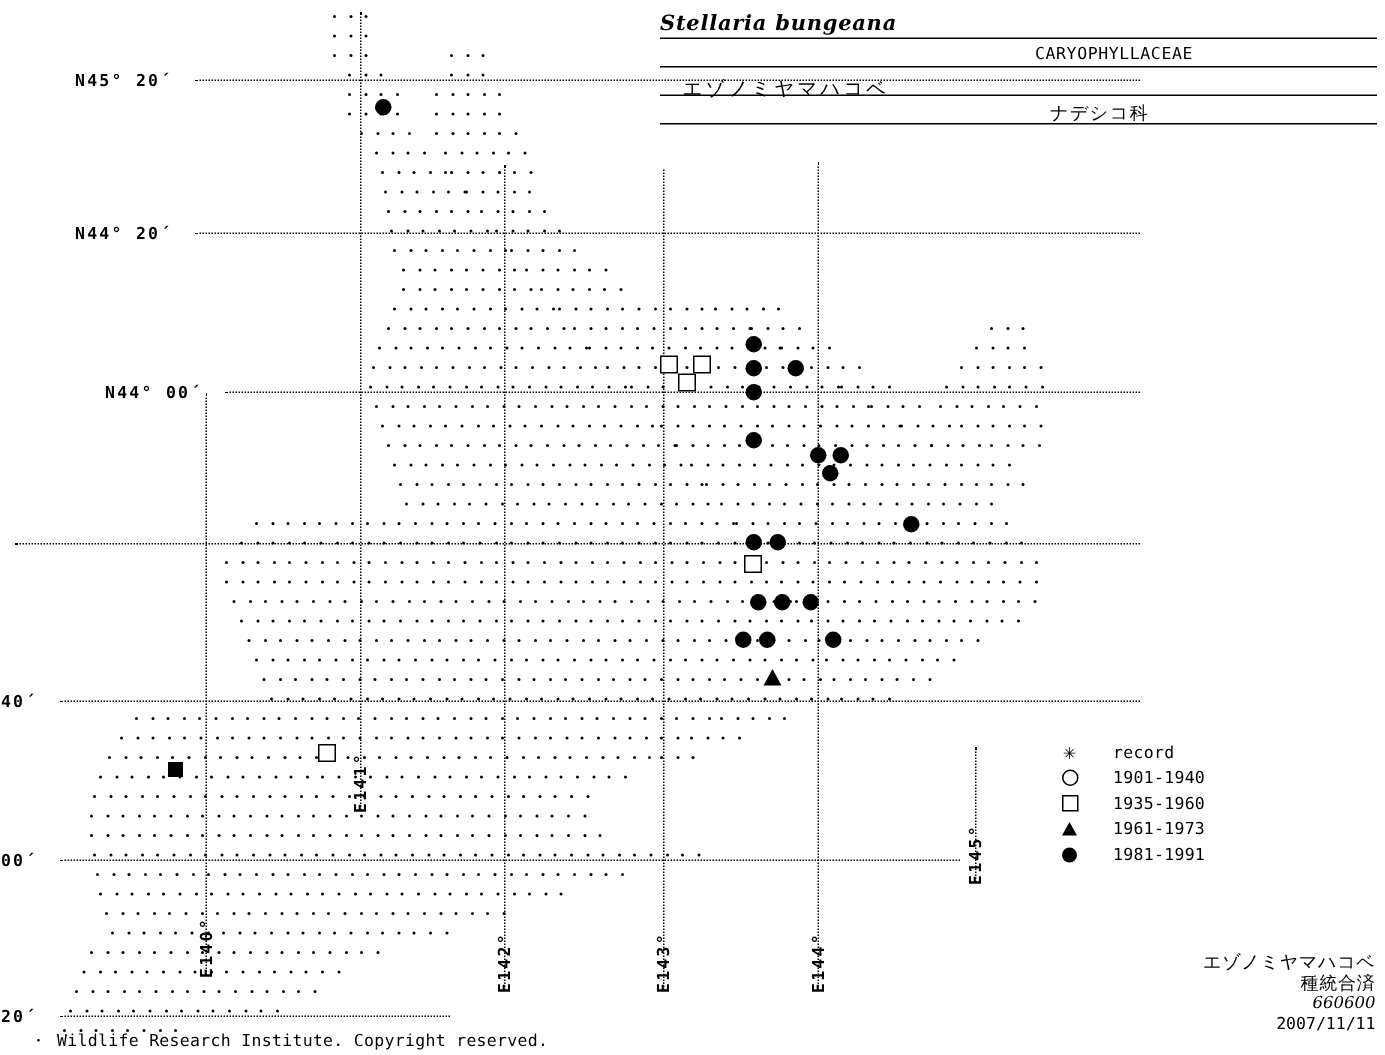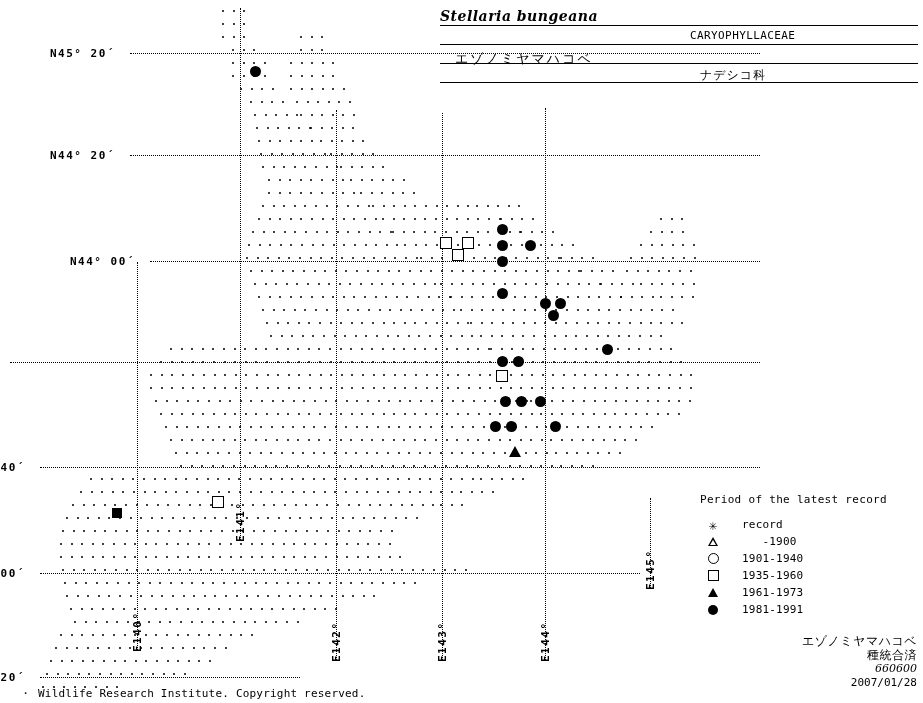--- a/index.html
+++ b/index.html
@@ -1800,33 +1800,26 @@
       <div class="sym sym-circle-filled" style="left: 535px; top: 396px;"></div>
       <div class="sym sym-circle-filled" style="left: 490px; top: 421px;"></div>
       <div class="sym sym-circle-filled" style="left: 506px; top: 421px;"></div>
       <div class="sym sym-circle-filled" style="left: 550px; top: 421px;"></div>
       <div class="sym sym-triangle-filled" style="left: 509px; top: 446px;"></div>
       <div class="sym sym-square-filled" style="left: 112px; top: 508px;"></div>
       <div class="sym sym-square-open" style="left: 212px; top: 496px;"></div>
     </div>
 
   <div class="abs" id="legend">
-    <div class="legend-title">Period of the latest record</div>
     <div id="legend-rows">
         <div class="legend-row">
           <div class="legend-sym">
             <span class="lg-asterisk">✳</span>
           </div>
           <div class="legend-label">record</div>
-        </div>
-        <div class="legend-row">
-          <div class="legend-sym">
-            <div class="lg-tri-open"></div>
-          </div>
-          <div class="legend-label">   -1900</div>
         </div>
         <div class="legend-row">
           <div class="legend-sym">
             <div class="lg-circle-open"></div>
           </div>
           <div class="legend-label">1901-1940</div>
         </div>
         <div class="legend-row">
           <div class="legend-sym">
             <div class="lg-square-open"></div>
@@ -1846,16 +1839,16 @@
           <div class="legend-label">1981-1991</div>
         </div>
       </div>
   </div>
 
   <div class="abs footer-note">・ Wildlife Research Institute. Copyright reserved.</div>
   <div class="abs corner-block">
     <div class="corner-jp">エゾノミヤマハコベ</div>
     <div class="corner-jp">種統合済</div>
     <div class="corner-code">660600</div>
-    <div class="corner-date">2007/01/28</div>
+    <div class="corner-date">2007/11/11</div>
   </div>
 
 </div>
 
 </body></html>

